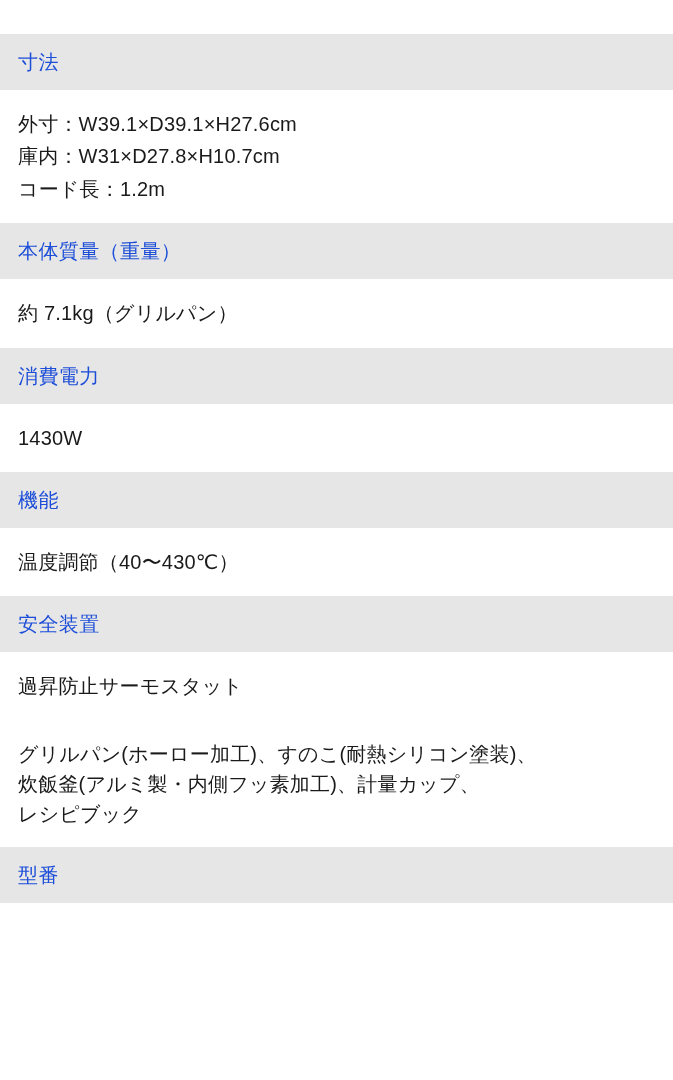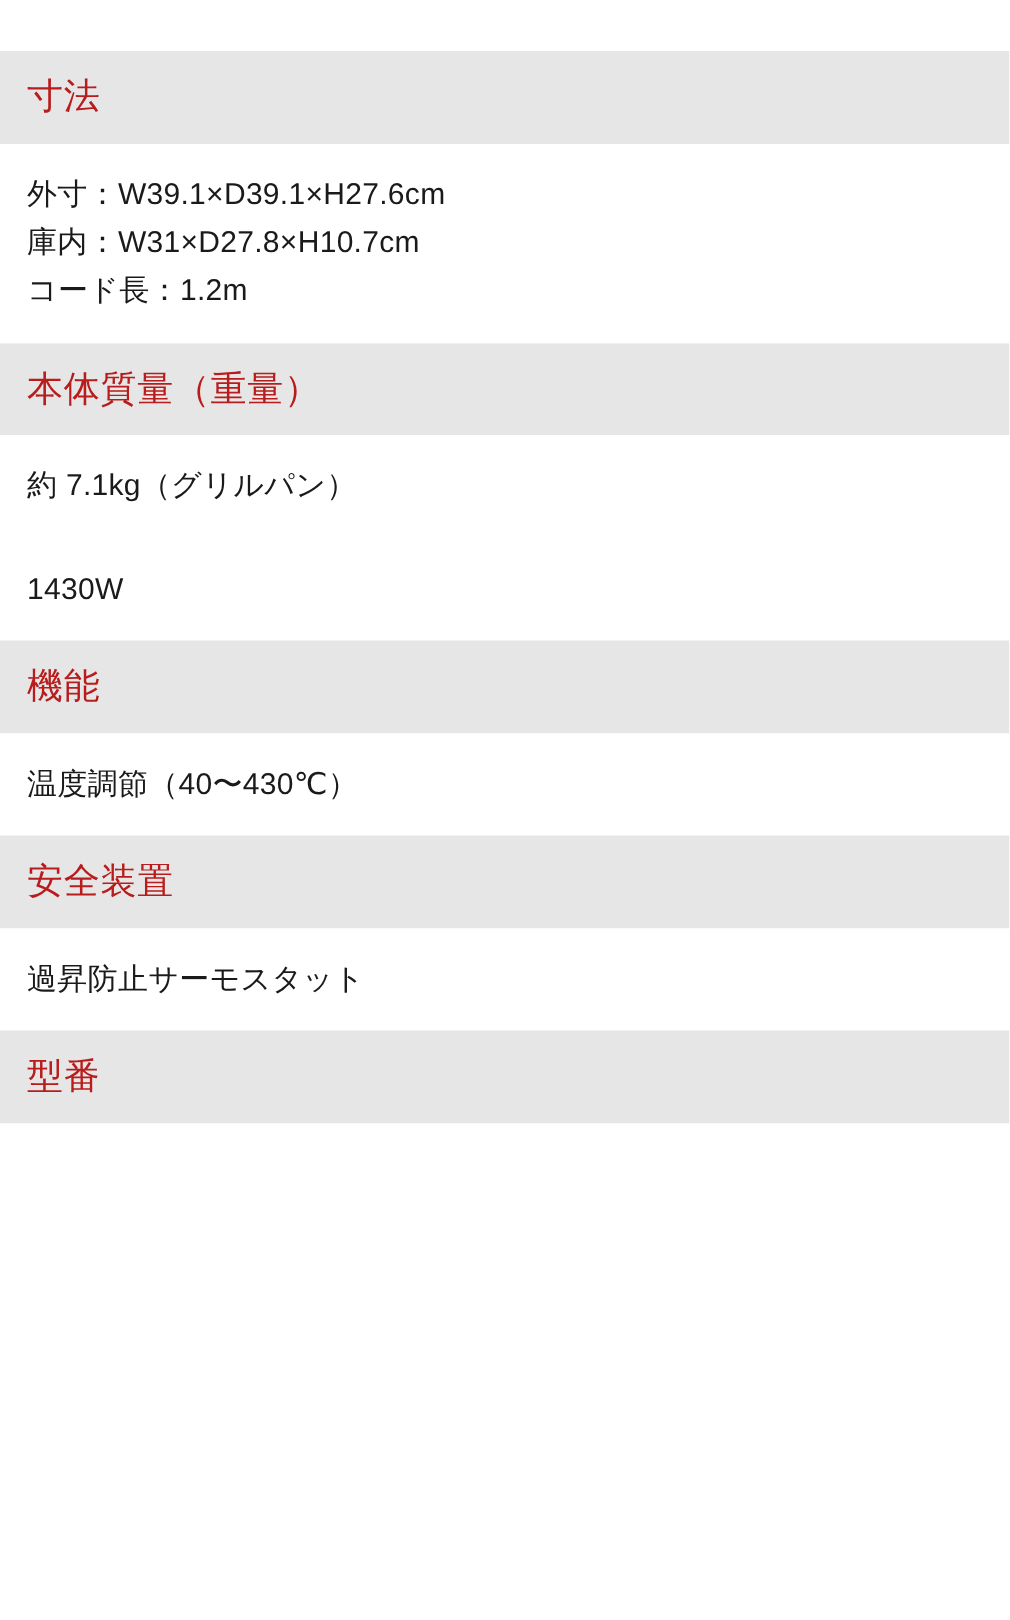--- a/index.html
+++ b/index.html
@@ -21,22 +21,22 @@
   }
   .top-gap {
     height: 34px;
     background: #ffffff;
   }
   .spec-row {
     display: block;
   }
   .spec-header {
     background: #e6e6e6;
-    color: #b91c1c;
-    font-size: 24px;
+    color: #1d4ed8;
+    font-size: 20px;
     line-height: 1.4;
     padding: 14px 18px 14px 18px;
     box-sizing: border-box;
     letter-spacing: 0.02em;
     font-weight: 400;
   }
   .spec-value {
     background: #ffffff;
     color: #1a1a1a;
     font-size: 20px;
@@ -68,34 +68,38 @@
 庫内：W31×D27.8×H10.7cm
 コード長：1.2m</div>
   </div>
 
   <div class="spec-row">
     <div class="spec-header">本体質量（重量）</div>
     <div class="spec-value">約 7.1kg（グリルパン）</div>
   </div>
 
   <div class="spec-row">
+    <div class="spec-header">消費電力</div>
     <div class="spec-value">1430W</div>
   </div>
 
   <div class="spec-row">
     <div class="spec-header">機能</div>
     <div class="spec-value">温度調節（40〜430℃）</div>
   </div>
 
   <div class="spec-row">
     <div class="spec-header">安全装置</div>
     <div class="spec-value">過昇防止サーモスタット</div>
   </div>
 
   <div class="spec-row">
+    <div class="spec-value compact">グリルパン(ホーロー加工)、すのこ(耐熱シリコン塗装)、
+炊飯釜(アルミ製・内側フッ素加工)、計量カップ、
+レシピブック</div>
   </div>
 
   <div class="spec-row">
     <div class="spec-header">型番</div>
   </div>
 
 </div>
 
 <div class="bottom-gap"></div>
 

